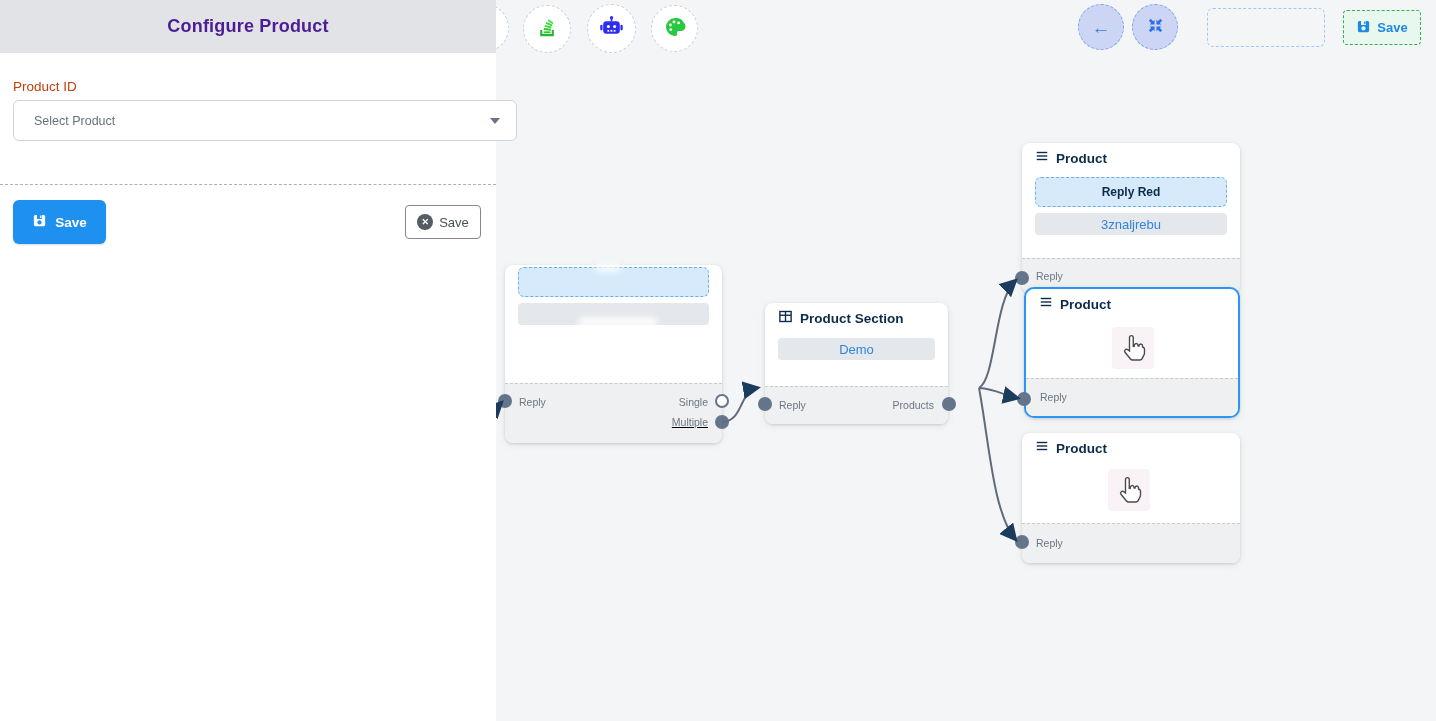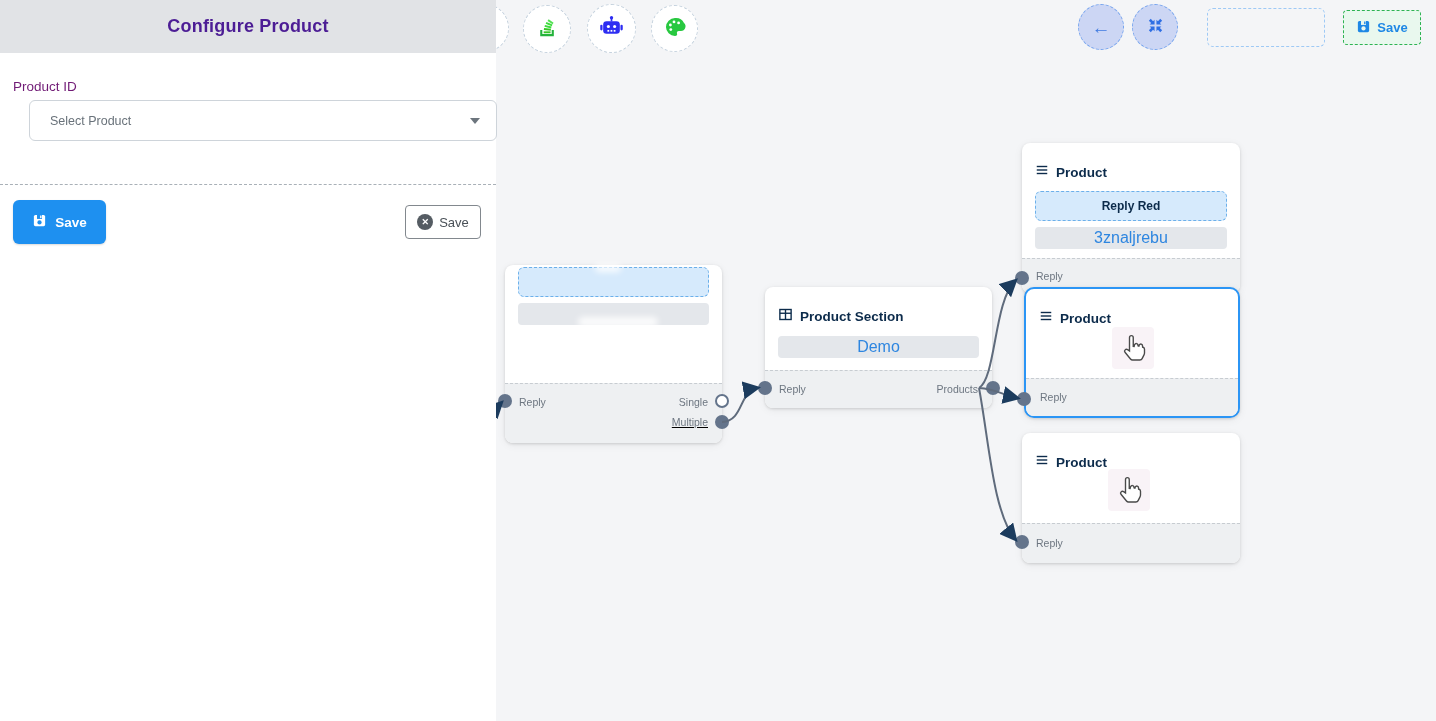--- a/index.html
+++ b/index.html
@@ -3,22 +3,22 @@
 <meta charset="utf-8">
 <style>
   * { box-sizing: border-box; margin: 0; padding: 0; }
   html,body { width:1436px; height:721px; overflow:hidden; }
   body { font-family:"Liberation Sans", sans-serif; background:#f4f5f7; position:relative; }
 
   
   .panel { position:absolute; left:0; top:0; width:496px; height:721px; background:#ffffff; z-index:5; }
   .panel-header { height:53px; background:#e1e3e6; display:flex; align-items:center; justify-content:center; }
   .panel-title { font-size:18px; font-weight:700; color:#4c1d95; letter-spacing:.2px; }
-  .field-label { position:absolute; left:13px; top:79px; font-size:13.5px; color:#701a75; }
-  .select { position:absolute; left:29px; top:100px; width:468px; height:41px; background:#fff;
+  .field-label { position:absolute; left:13px; top:79px; font-size:13.5px; color:#c2410c; }
+  .select { position:absolute; left:13px; top:100px; width:504px; height:41px; background:#fff;
             border:1px solid #ced4da; border-radius:6px; display:flex; align-items:center;
             justify-content:space-between; padding:0 16px 0 20px; cursor:pointer; }
   .select-text { font-size:12.5px; color:#69727a; }
   .select-caret { width:0; height:0; border-left:5px solid transparent; border-right:5px solid transparent;
                   border-top:6px solid #6c757d; }
   .panel-divider { position:absolute; left:0; top:184px; width:496px; border-top:1.5px dashed #a9b0b7; }
   .btn-save-primary { position:absolute; left:13px; top:200px; width:93px; height:44px; background:#1e90f0;
             border:none; border-radius:6px; color:#fff; font-size:13.5px; font-weight:700;
             display:flex; align-items:center; justify-content:center; gap:8px; cursor:pointer;
             box-shadow:0 1px 2px rgba(0,0,0,.15); font-family:inherit; }
@@ -36,28 +36,28 @@
   .tb-dashed-rect { position:absolute; left:1207px; top:8px; width:118px; height:39px; border:1.5px dashed #9ec9f5;
                     border-radius:6px; z-index:4; cursor:pointer; }
   .tb-save-green { position:absolute; left:1343px; top:10px; width:78px; height:35px; background:#e9f8ee;
                    border:1.5px dashed #2eb353; border-radius:4px; display:flex; align-items:center;
                    justify-content:center; gap:6px; z-index:4; cursor:pointer; font-family:inherit; }
   .tb-save-label { color:#1e88e5; font-size:13px; font-weight:600; }
 
   
   .node { position:absolute; background:#fff; border-radius:8px; z-index:2;
           box-shadow:0 1px 3px rgba(0,0,0,.14), 0 2px 10px rgba(0,0,0,.06); }
-  .node-header { display:flex; align-items:center; gap:7px; padding:20px 13px 10px 13px; }
+  .node-header { display:flex; align-items:center; gap:7px; padding:6px 13px 10px 13px; }
   .node-title { font-size:13.5px; font-weight:700; color:#0c2b4b; }
   .box-dashed { margin:2px 13px 6px 13px; height:30px; background:#d6eafc; border:1.7px dashed #6cb0ea;
                 border-radius:6px; display:flex; align-items:center; justify-content:center; position:relative; cursor:pointer; }
   .box-gray { margin:0 13px 10px 13px; height:22px; background:#e4e7eb; border-radius:4px;
               display:flex; align-items:center; justify-content:center; position:relative; cursor:pointer; }
   .box-dark-text { font-size:12px; font-weight:600; color:#0c2b4b; }
-  .box-blue-text { font-size:16px; color:#2e86e0; }
+  .box-blue-text { font-size:13px; color:#2e86e0; }
   .node-footer { position:absolute; left:0; right:0; bottom:0; background:#eef0f2;
                  border-top:1.5px dashed #c7ccd1; border-radius:0 0 8px 8px; padding:8px 14px 6px 14px; }
   .foot-row { display:flex; align-items:center; justify-content:space-between; height:20px; }
   .foot-row.right { justify-content:flex-end;text-decoration:underline; }
   .foot-label { font-size:10.5px; color:#6d7681; }
   .handle { position:absolute; width:14px; height:14px; border-radius:50%; background:#64748b; cursor:crosshair; }
   .handle.open { background:#fff; border:2.5px solid #64748b; }
   .node.selected { border:2px solid #2b95f5; border-radius:10px; }
   .node.selected .node-footer { border-radius:0 0 8px 8px; }
   .cursor-wrap { position:absolute; background:#f9f3f7; border-radius:4px; display:flex;
@@ -172,21 +172,21 @@
     </div>
     <div class="foot-row right">
       <span class="foot-label">Multiple</span>
     </div>
   </div>
   <span class="handle" style="left:-7px; top:129px;"></span>
   <span class="handle open" style="right:-7px; top:129px;"></span>
   <span class="handle" style="right:-7px; top:150px;"></span>
 </div>
 
-<div class="node" style="left:765px; top:287px; width:227px; height:121px;text-align:right;">
+<div class="node" style="left:765px; top:303px; width:183px; height:121px;text-align:right;">
   <div class="node-header">
     <span>
       <svg width="15" height="15" viewBox="0 0 24 24" fill="none" stroke="#0c2b4b" stroke-width="2.2">
         <rect x="3" y="4" width="18" height="16"></rect>
         <line x1="3" y1="10" x2="21" y2="10"></line>
         <line x1="12" y1="4" x2="12" y2="20"></line>
       </svg>
     </span>
     <span class="node-title">Product Section</span>
   </div>

